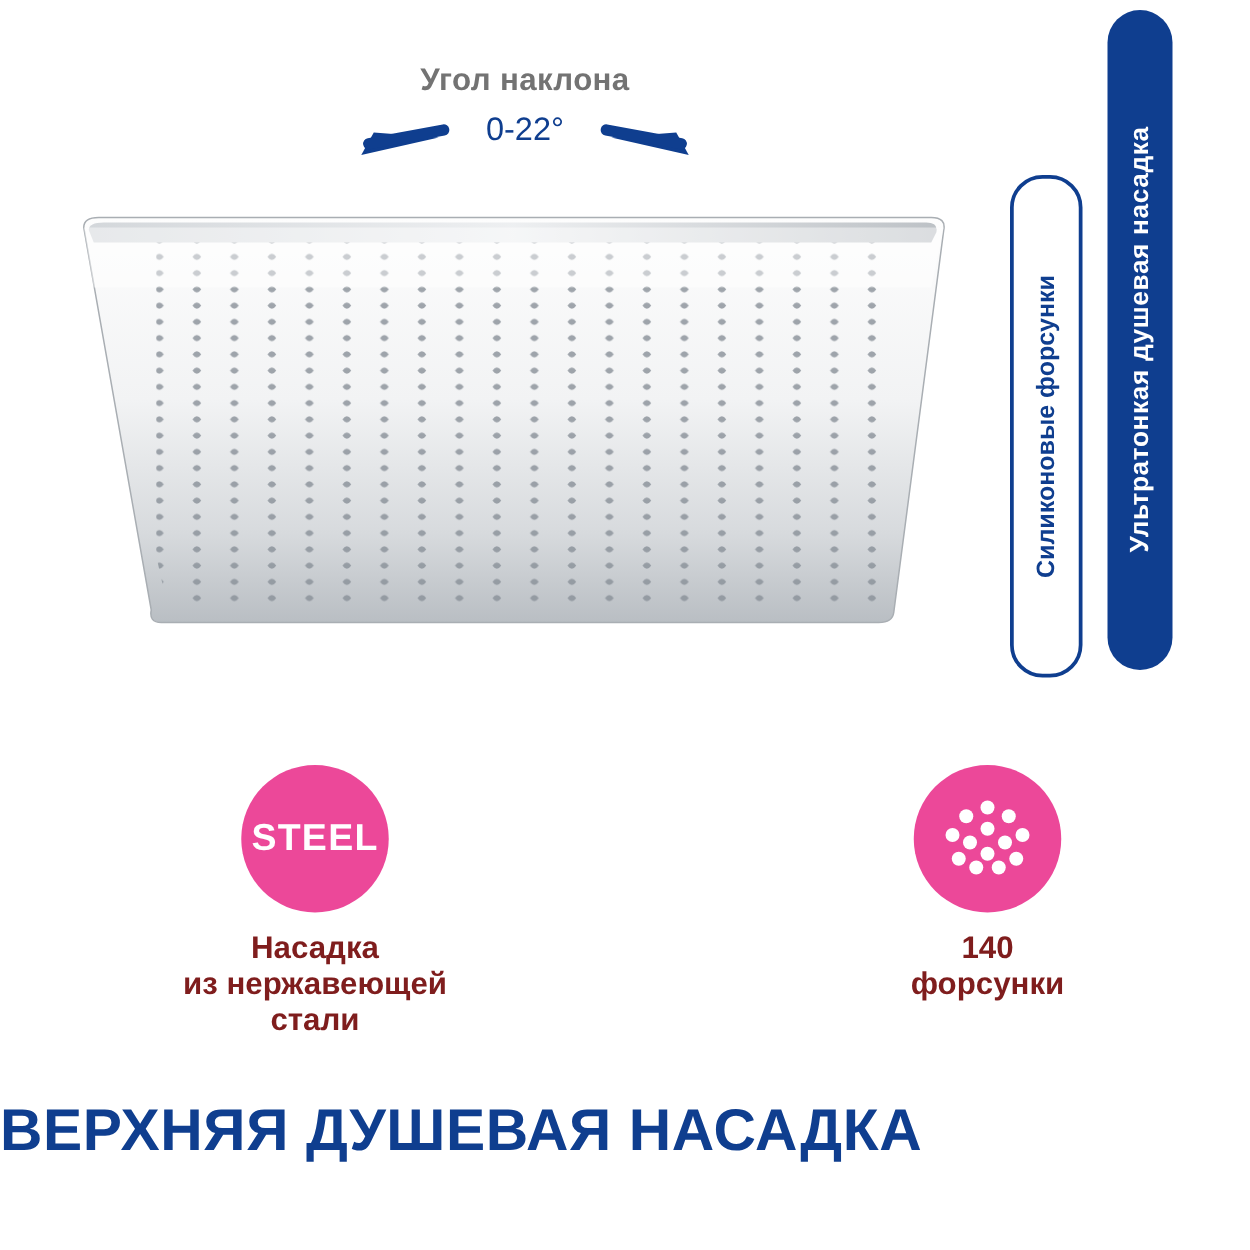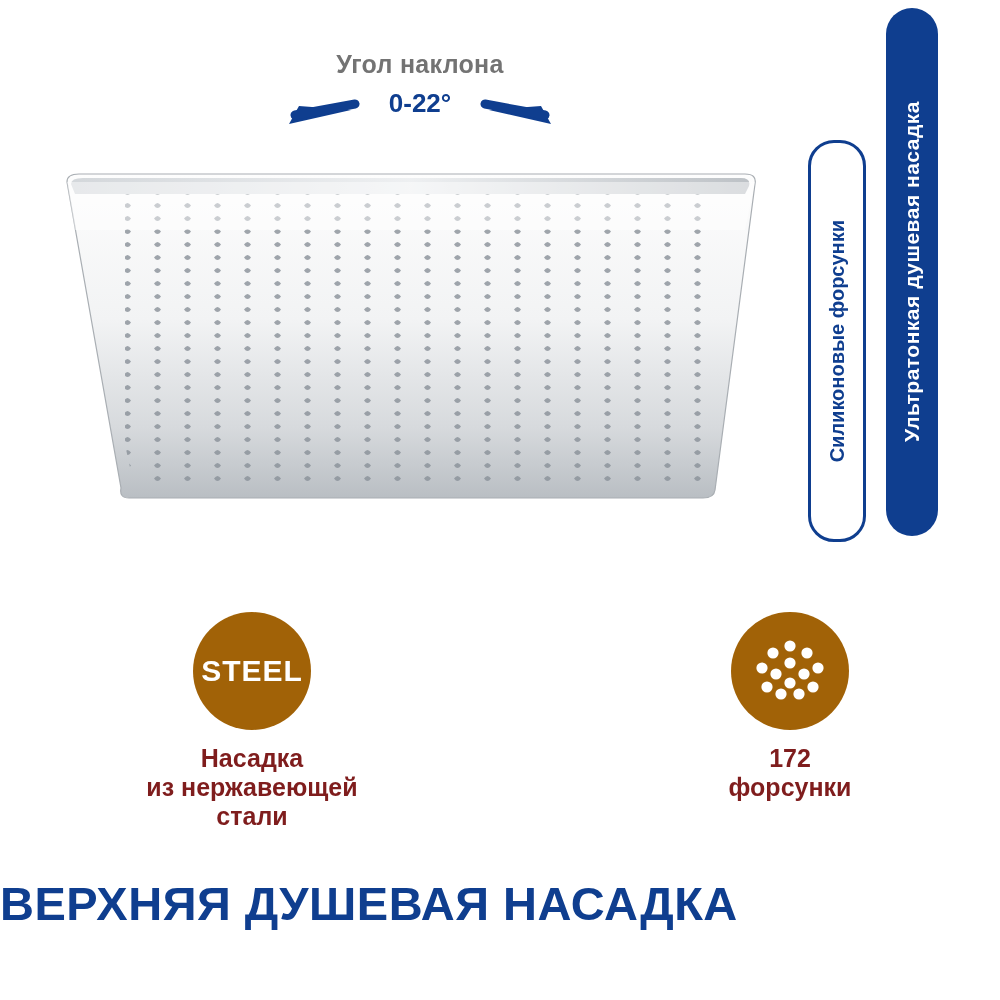--- a/index.html
+++ b/index.html
@@ -79,21 +79,21 @@
     color: #737373;
     letter-spacing: 0.3px;
   }
   .tilt-value {
     position: absolute;
     top: 88px;
     left: 250px;
     width: 340px;
     text-align: center;
     font-size: 26px;
-    font-weight: bold;
+    font-weight: normal;
     color: #0f3e8f;
   }
   .tilt-arrows {
     position: absolute;
     top: 96px;
     left: 255px;
     width: 330px;
     height: 46px;
   }
 
@@ -121,21 +121,21 @@
     text-align: center;
   }
   .feature.f0 { left: 62px; }
   .feature.f1 { left: 330px; }
   .feature.f2 { left: 600px; }
 
   .circle {
     width: 118px;
     height: 118px;
     border-radius: 50%;
-    background: #a16207;
+    background: #ec4899;
     margin: 0 auto;
     display: flex;
     align-items: center;
     justify-content: center;
     color: #fff;
   }
   .circle .steel-text {
     font-size: 30px;
     font-weight: bold;
     letter-spacing: 1px;
@@ -247,21 +247,21 @@
             <circle cx="25" cy="38" r="5.6"></circle>
             <circle cx="53" cy="38" r="5.6"></circle>
             <circle cx="16" cy="51" r="5.6"></circle>
             <circle cx="39" cy="47" r="5.6"></circle>
             <circle cx="62" cy="51" r="5.6"></circle>
             <circle cx="30" cy="58" r="5.6"></circle>
             <circle cx="48" cy="58" r="5.6"></circle>
           </g>
         </svg>
       </div>
-      <div class="feature-caption">172
+      <div class="feature-caption">140
 форсунки</div>
     </div>
 
   </div>
 
   <div class="main-title">ВЕРХНЯЯ ДУШЕВАЯ НАСАДКА</div>
 
 </div>
 
 </body></html>

